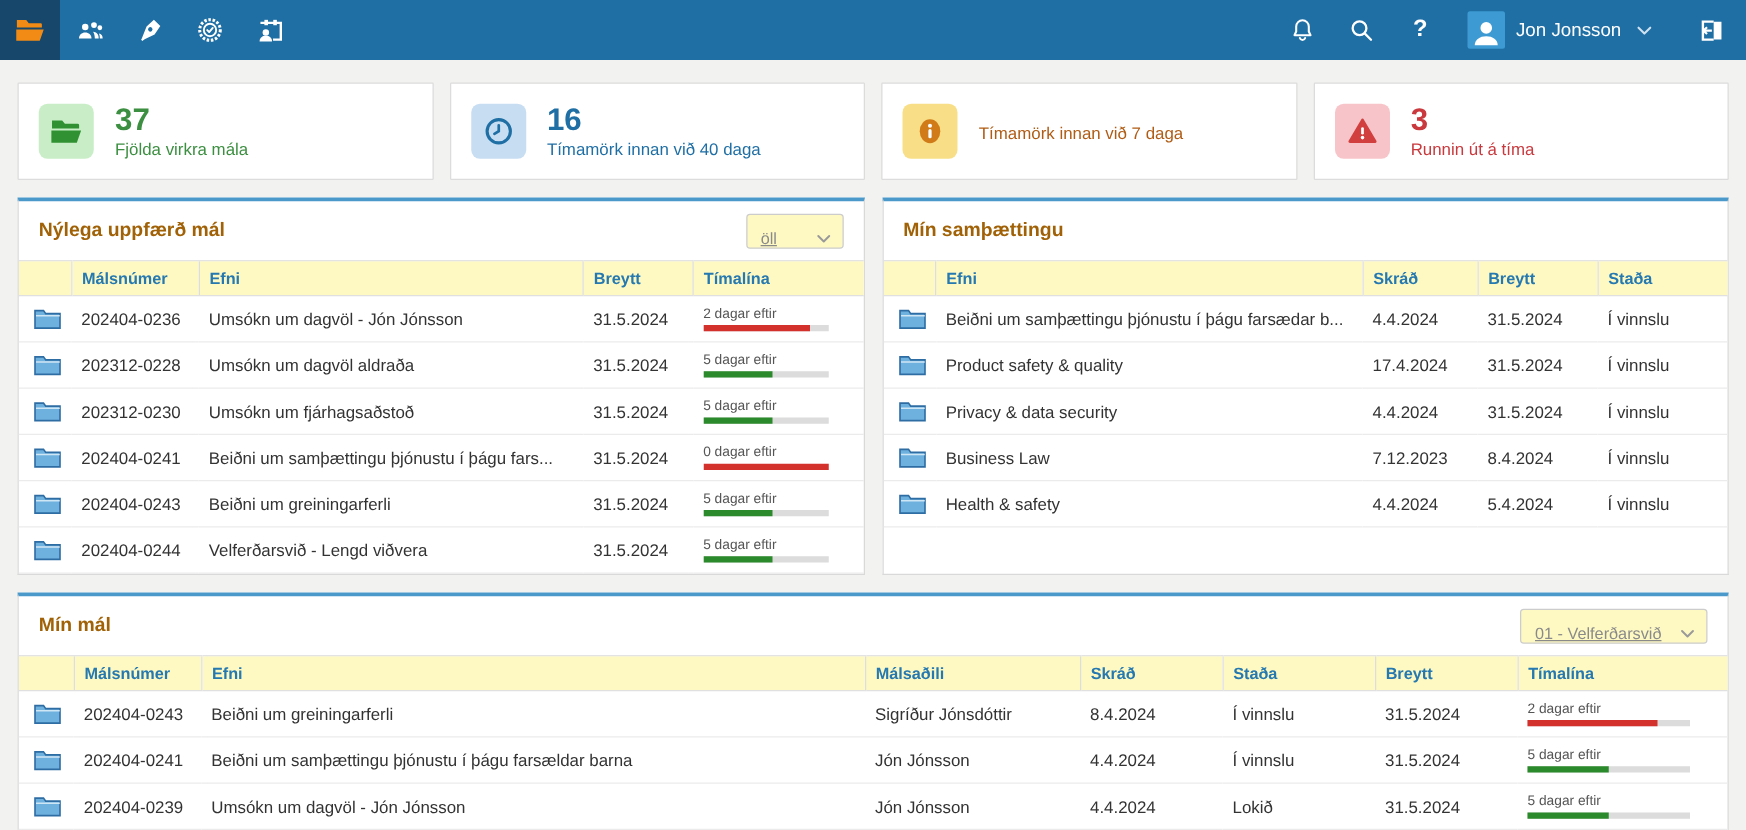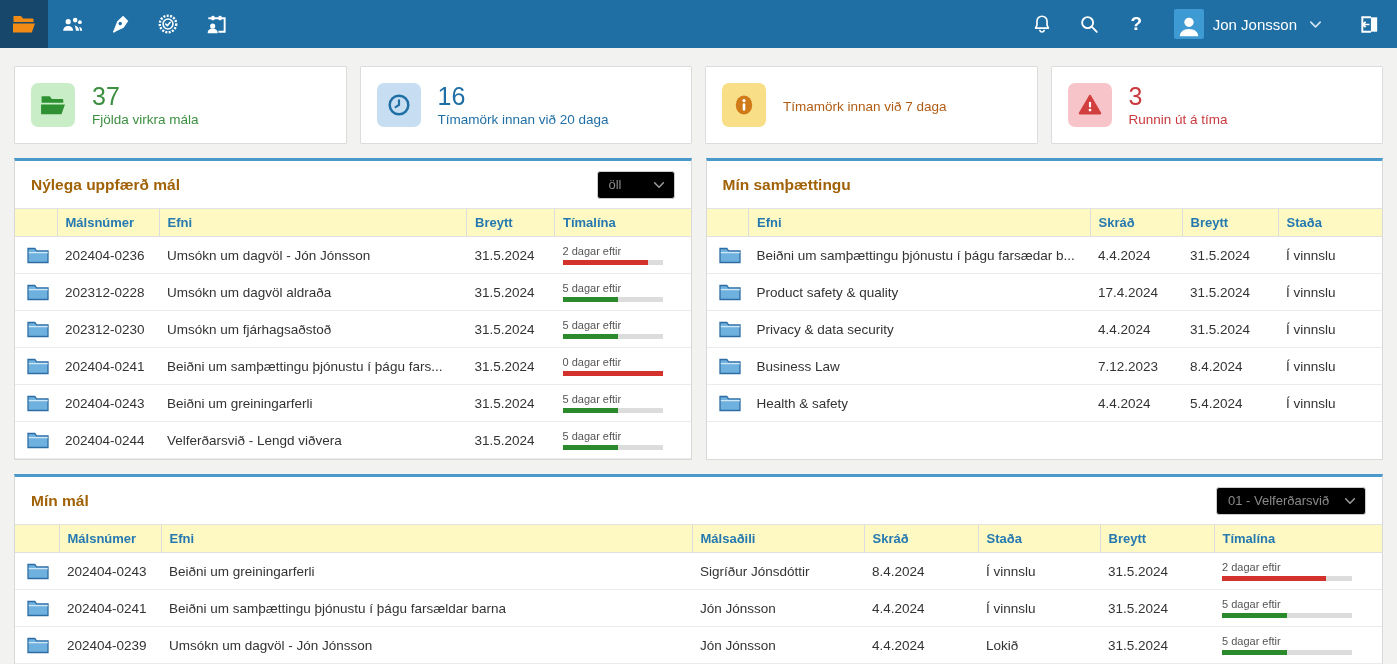--- a/index.html
+++ b/index.html
@@ -22,38 +22,38 @@
   .user-chip { display:flex; align-items:center; gap:9px; padding:0 10px 0 14px; cursor:pointer; height:48px; }
   .avatar { width:30px; height:30px; background:#3e9ad2; border-radius:2px; display:flex; align-items:flex-end; justify-content:center; overflow:hidden; }
   .user-name { font-size:15px; color:#fff; }
   .nav-caret { color:#cfe2f0; margin-left:2px; }
   .logout-btn { width:44px; height:48px; display:flex; align-items:center; justify-content:center; margin-left:14px; margin-right:6px; cursor:pointer; }
 
   
   .cards-row { display:grid; grid-template-columns:repeat(4,1fr); gap:13px; padding:18px 14px 0 14px; }
   .card { background:#fff; border:1px solid #dcdcdc; height:78px; display:flex; align-items:center; padding:0 16px; gap:17px; border-radius:1px; }
   .card-icon { width:44px; height:44px; border-radius:7px; display:flex; align-items:center; justify-content:center; flex:none; }
-  .card-num { font-size:25px; font-weight:normal; line-height:1.05; }
+  .card-num { font-size:25px; font-weight:bold; line-height:1.05; }
   .card-label { font-size:13.5px; margin-top:2px; }
   .card.green .card-icon { background:#c9eec7; color:#2f9131; }
   .card.green .card-num, .card.green .card-label { color:#3c8f41; }
   .card.blue .card-icon { background:#c7ddf2; color:#1f6fa5; }
   .card.blue .card-num, .card.blue .card-label { color:#1f6fa5; }
   .card.orange .card-icon { background:#f8df87; color:#d07b18; }
   .card.orange .card-num, .card.orange .card-label { color:#b05c14; }
   .card.red .card-icon { background:#f7c5c9; color:#d23f3f; }
   .card.red .card-num, .card.red .card-label { color:#c9393d; }
 
   
   .panels-row { display:grid; grid-template-columns:1fr 1fr; gap:14px; padding:14px 14px 0 14px; }
   .panel { background:#fff; border:1px solid #d9d9d9; border-top:3px solid #4a99ca; }
   .panel-h { display:flex; align-items:center; justify-content:space-between; padding:0 16px; height:47px; }
   .panel-title { font-size:15.5px; font-weight:bold; color:#a16207; }
-  .select { position:relative; border:1px solid #ccc; border-radius:3px; background:#000000; height:28px;
-            display:flex; align-items:center; padding:0 30px 0 11px; font-size:13px; color:#8a8a8a; cursor:pointer; min-width:78px; }
+  .select { position:relative; border:1px solid #ccc; border-radius:3px; background:#fef9c3; height:28px;
+            display:flex; align-items:flex-end; padding:0 30px 0 11px; font-size:13px; color:#8a8a8a; cursor:pointer; min-width:78px;text-decoration:underline; }
   .select .sel-caret { position:absolute; right:8px; color:#9a9a9a; }
 
   table { width:100%; border-collapse:collapse; table-layout:fixed; }
   thead th { background:#fef9c3; border-top:1px solid #e3e3e3; border-bottom:1px solid #e0e0e0;
              color:#2579b0; font-size:13px; font-weight:600; text-align:left; padding:5px 8px; height:28px;
              white-space:nowrap; overflow:hidden; cursor:pointer; }
   thead th + th { border-left:1px solid #ddd; }
   tbody td { padding:7px 8px; height:37px; border-bottom:1px solid #ebebeb; font-size:13.5px; color:#333;
              vertical-align:middle; white-space:nowrap; overflow:hidden; }
   tbody tr { cursor:pointer; }
@@ -235,21 +235,21 @@
     </div>
   </div>
   <div class="card blue">
     <div class="card-icon">
         <svg width="26" height="26">
           <use href="#sym-clock"></use>
         </svg>
       </div>
     <div>
       <div class="card-num">16</div>
-      <div class="card-label">Tímamörk innan við 20 daga</div>
+      <div class="card-label">Tímamörk innan við 40 daga</div>
     </div>
   </div>
   <div class="card orange">
     <div class="card-icon">
         <svg width="26" height="26">
           <use href="#sym-info"></use>
         </svg>
       </div>
     <div>
       <div class="card-label">Tímamörk innan við 7 daga</div>

